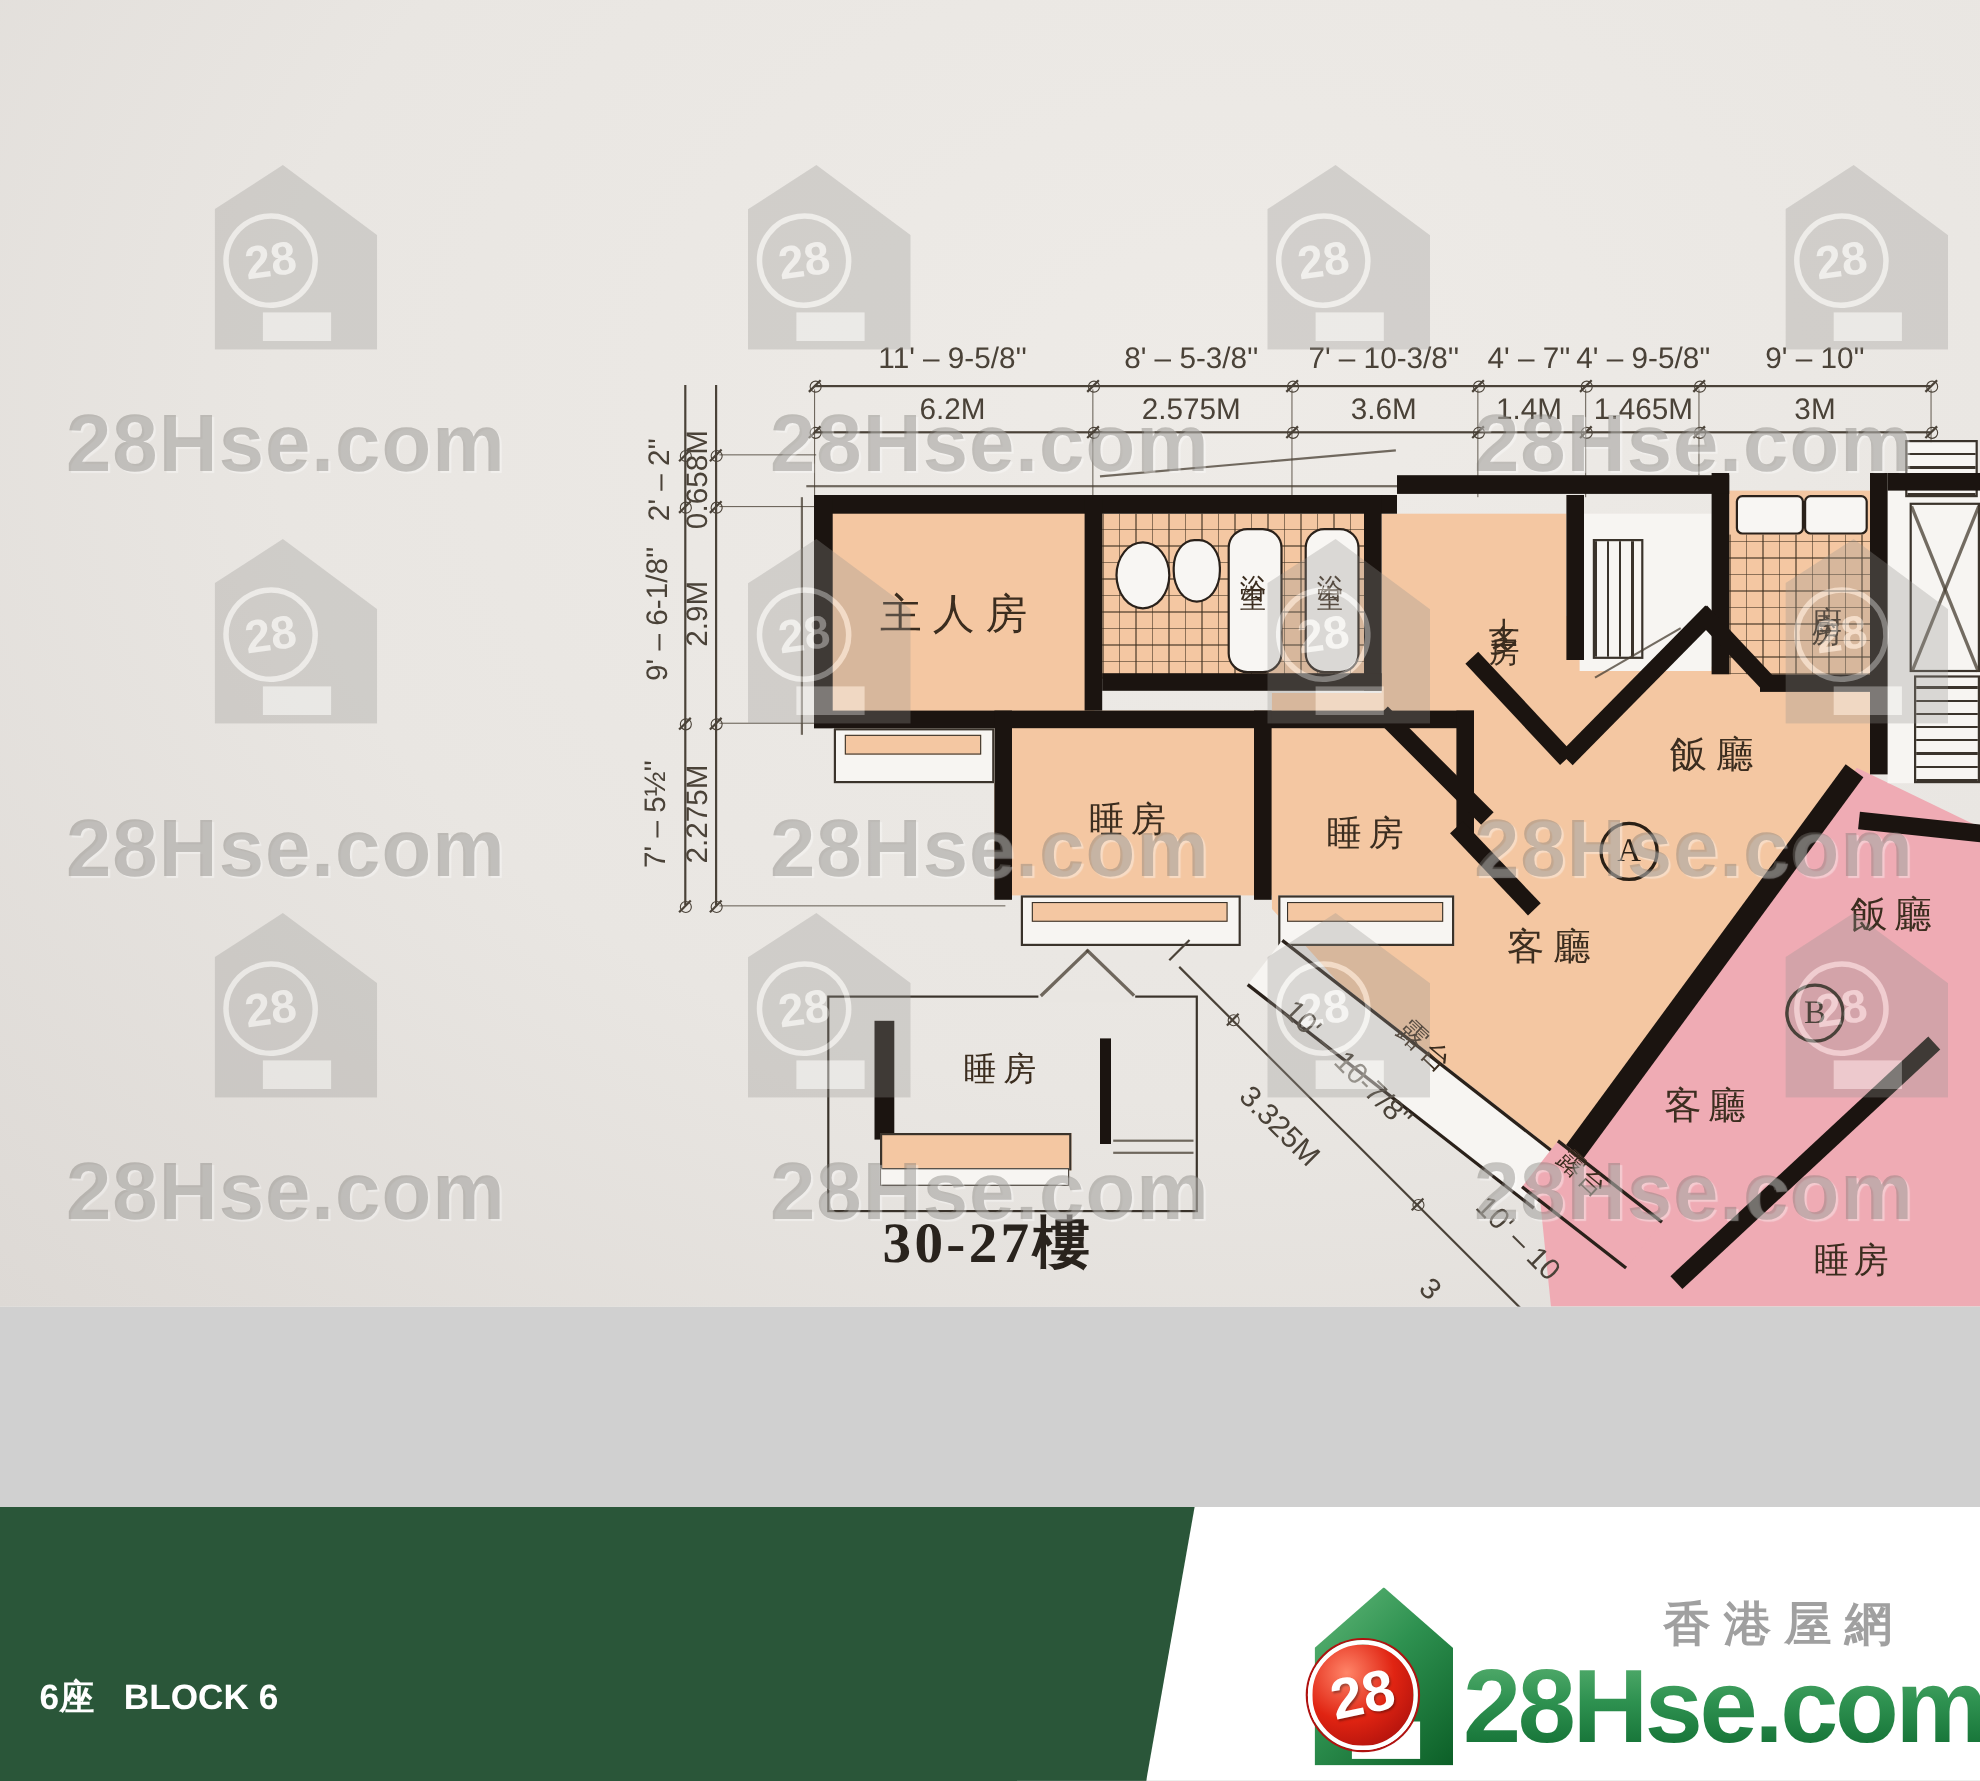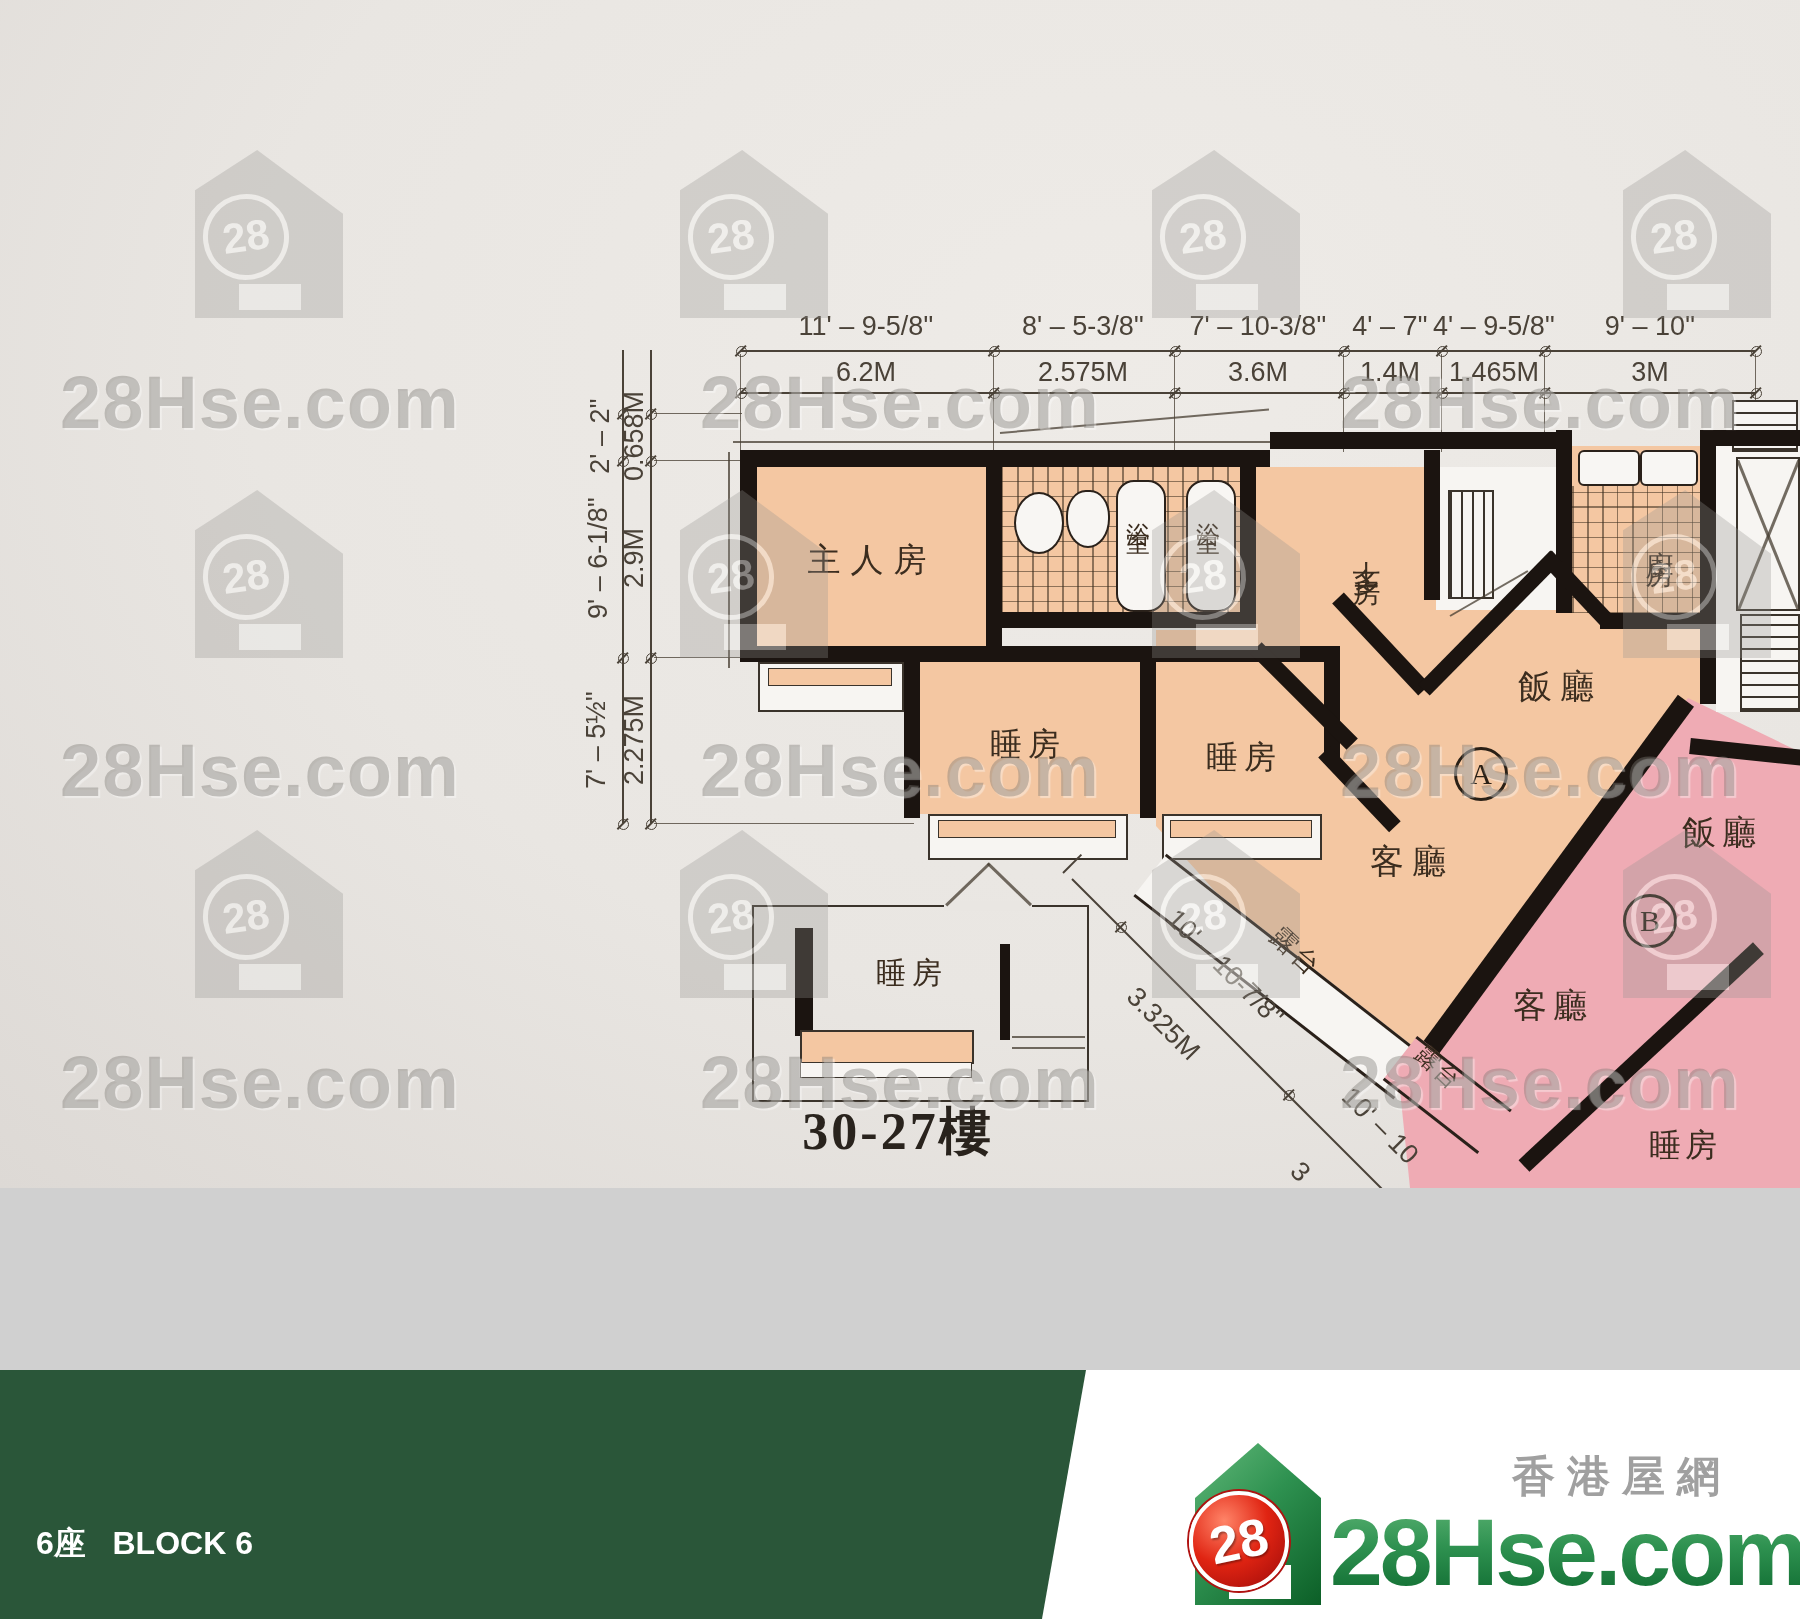--- a/index.html
+++ b/index.html
@@ -285,21 +285,21 @@
     <div class="pink-fill rw" style="left:1400px;top:1030px;width:120px;height:50px;border-top:3px solid #2a211a;border-bottom:3px solid #2a211a;transform:rotate(38deg)"></div>
 
     <div class="fix" style="left:1014px;top:492px;width:46px;height:58px;border-radius:50%"></div>
     <div class="fix" style="left:1066px;top:490px;width:40px;height:54px;border-radius:45% 45% 50% 50%"></div>
     <div class="fix" style="left:1116px;top:480px;width:46px;height:128px;border-radius:18px"></div>
     <div class="fix" style="left:1186px;top:480px;width:46px;height:128px;border-radius:18px"></div>
 
     <div class="fix" style="left:1578px;top:450px;width:58px;height:32px;border-radius:6px"></div>
     <div class="fix" style="left:1640px;top:450px;width:54px;height:32px;border-radius:6px"></div>
 
-    <div class="lbl" style="left:872px;top:560px;font-size:33px;letter-spacing:10px">主人房</div>
+    <div class="lbl" style="left:872px;top:560px;font-size:38px;letter-spacing:10px">主人房</div>
     <div class="vlbl" style="left:1126px;top:503px;font-size:24px">浴室</div>
     <div class="vlbl" style="left:1196px;top:503px;font-size:24px">浴室</div>
     <div class="vlbl" style="left:1352px;top:538px;font-size:28px">士多房</div>
     <div class="vlbl" style="left:1645px;top:528px;font-size:28px">廚房</div>
     <div class="lbl" style="left:1560px;top:687px;font-size:34px;letter-spacing:8px">飯廳</div>
     <div class="lbl" style="left:1412px;top:862px;font-size:34px;letter-spacing:8px">客廳</div>
     <div class="lbl" style="left:1028px;top:745px;font-size:32px;letter-spacing:6px">睡房</div>
     <div class="lbl" style="left:1244px;top:758px;font-size:32px;letter-spacing:6px">睡房</div>
     <div class="lbl" style="left:1296px;top:952px;font-size:26px;letter-spacing:3px;transform:translate(-50%,-50%) rotate(43deg)">露台</div>
     <div class="lbl" style="left:1722px;top:833px;font-size:34px;letter-spacing:6px">飯廳</div>

